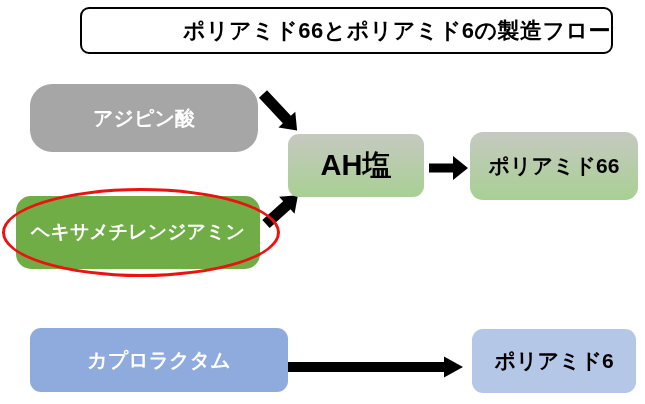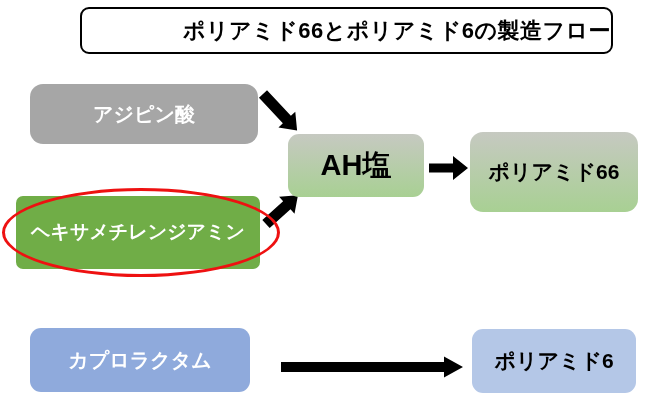--- a/index.html
+++ b/index.html
@@ -18,49 +18,49 @@
     border-radius:9px;
     display:flex;align-items:center;justify-content:flex-end;
     font-size:22px;font-weight:bold;color:#000;
     letter-spacing:.5px;
   }
   .node{
     display:flex;flex-direction:column;align-items:center;justify-content:center;
     font-weight:bold;text-align:center;line-height:1.3;
   }
   .node-adipic{
-    left:30px;top:84px;width:228px;height:60px;
-    background:var(--box-gray);border-radius:13px;
+    left:30px;top:84px;width:228px;height:68px;
+    background:var(--box-gray);border-radius:22px;
     color:#fff;font-size:20px;justify-content:center;
   }
   .node-hmd{
     left:16px;top:196px;width:244px;height:73px;
-    background:var(--box-green);border-radius:7px;
+    background:var(--box-green);border-radius:15px;
     color:#fff;font-size:19px;
   }
   .hmd-ellipse{
     left:2px;top:188px;width:278px;height:89px;
     border:3px solid var(--highlight-red);
     border-radius:50%;
     background:transparent;
   }
   .node-ahsalt{
     left:288px;top:134px;width:136px;height:63px;
     background:linear-gradient(to bottom, var(--box-gradient-top), var(--box-gradient-bottom));
     border-radius:11px;
     color:#000;font-size:29px;
   }
   .node-pa66{
-    left:470px;top:132px;width:168px;height:80px;
+    left:470px;top:132px;width:168px;height:68px;
     background:linear-gradient(to bottom, var(--box-gradient-top), var(--box-gradient-bottom));
     border-radius:13px;
     color:#000;font-size:21px;
   }
   .node-capro{
-    left:30px;top:328px;width:220px;height:64px;
+    left:30px;top:328px;width:258px;height:64px;
     background:var(--box-blue);border-radius:11px;
     color:#fff;font-size:20px;
   }
   .node-pa6{
     left:472px;top:329px;width:164px;height:64px;
     background:var(--box-light-blue);border-radius:11px;
     color:#000;font-size:21px;justify-content:center;
   }
   .arrow-layer{
     position:absolute;left:0;top:0;width:645px;height:404px;

